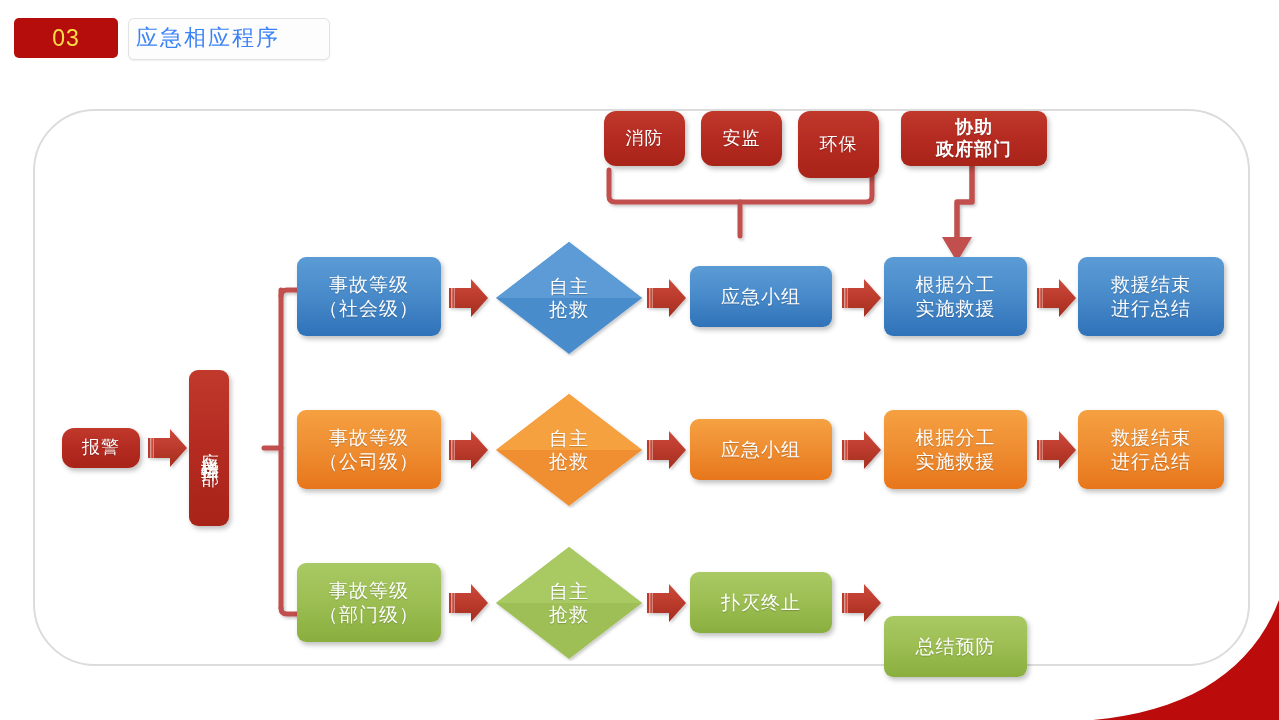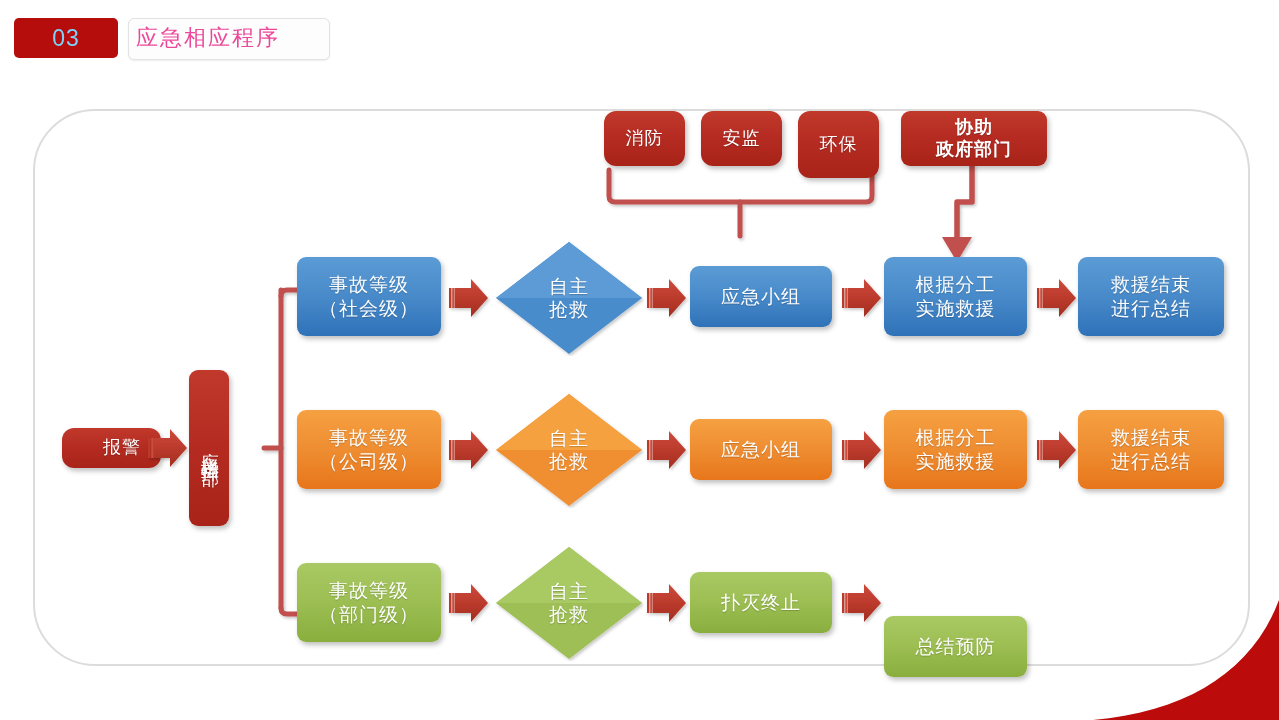--- a/index.html
+++ b/index.html
@@ -11,29 +11,29 @@
     position:relative;
   }
   #header-plate{
     position:absolute;left:128px;top:18px;width:200px;height:40px;
     background:#fdfdfd;border:1px solid #e2e2e2;border-radius:6px;
     box-shadow:0 1px 2px rgba(0,0,0,.07);
   }
   #header-number{
     position:absolute;left:14px;top:18px;width:104px;height:40px;
     background:#b50c0c;border-radius:5px;
-    color:#7dd3fc;font-size:23px;letter-spacing:1px;
+    color:#fde047;font-size:23px;letter-spacing:1px;
     display:flex;align-items:center;justify-content:center;
     font-family:"Liberation Sans","DejaVu Sans",sans-serif;
     z-index:3;
   }
   #header-title{
     position:absolute;left:136px;top:18px;height:40px;
     display:flex;align-items:center;
-    color:#ec4899;font-size:22px;letter-spacing:2px;z-index:4;
+    color:#3b82f6;font-size:22px;letter-spacing:2px;z-index:4;
     padding-left:0;
   }
 
   
   #frame{
     position:absolute;left:33px;top:109px;width:1213px;height:553px;
     border:2px solid #dcdcdc;border-radius:62px;background:transparent;
   }
 
   
@@ -133,21 +133,21 @@
 
 <div class="node red small" style="left:604px;top:111px;width:81px;height:55px;">消防</div>
 
 <div class="node red small" style="left:701px;top:111px;width:81px;height:55px;">安监</div>
 
 <div class="node red small" style="left:798px;top:111px;width:81px;height:67px;">环保</div>
 
 <div class="node red" style="left:901px;top:111px;width:146px;height:55px;font-size:18px;font-weight:bold;">协助
 政府部门</div>
 
-<div class="node red small" style="left:62px;top:428px;width:78px;height:40px;padding-left:21px;">报警</div>
+<div class="node red small" style="left:62px;top:428px;width:78px;height:40px;">报警</div>
 
 <svg class="arrow" style="left:146px;top:424px;" width="44" height="48" viewBox="0 0 44 48">
   <g filter="url(#softshadow)">
     <path d="M8,14 L24,14 L24,5 L41,24 L24,43 L24,34 L8,34 Z" fill="url(#arrGrad)"></path>
     <rect x="2" y="14" width="2.4" height="20" fill="#bb3a2c"></rect>
     <rect x="5.2" y="14" width="2.4" height="20" fill="#cb4b3c"></rect>
   </g>
 </svg>
 
 <div class="node red vertical" style="left:189px;top:370px;width:40px;height:156px;font-size:18px;">应急指挥部</div>

